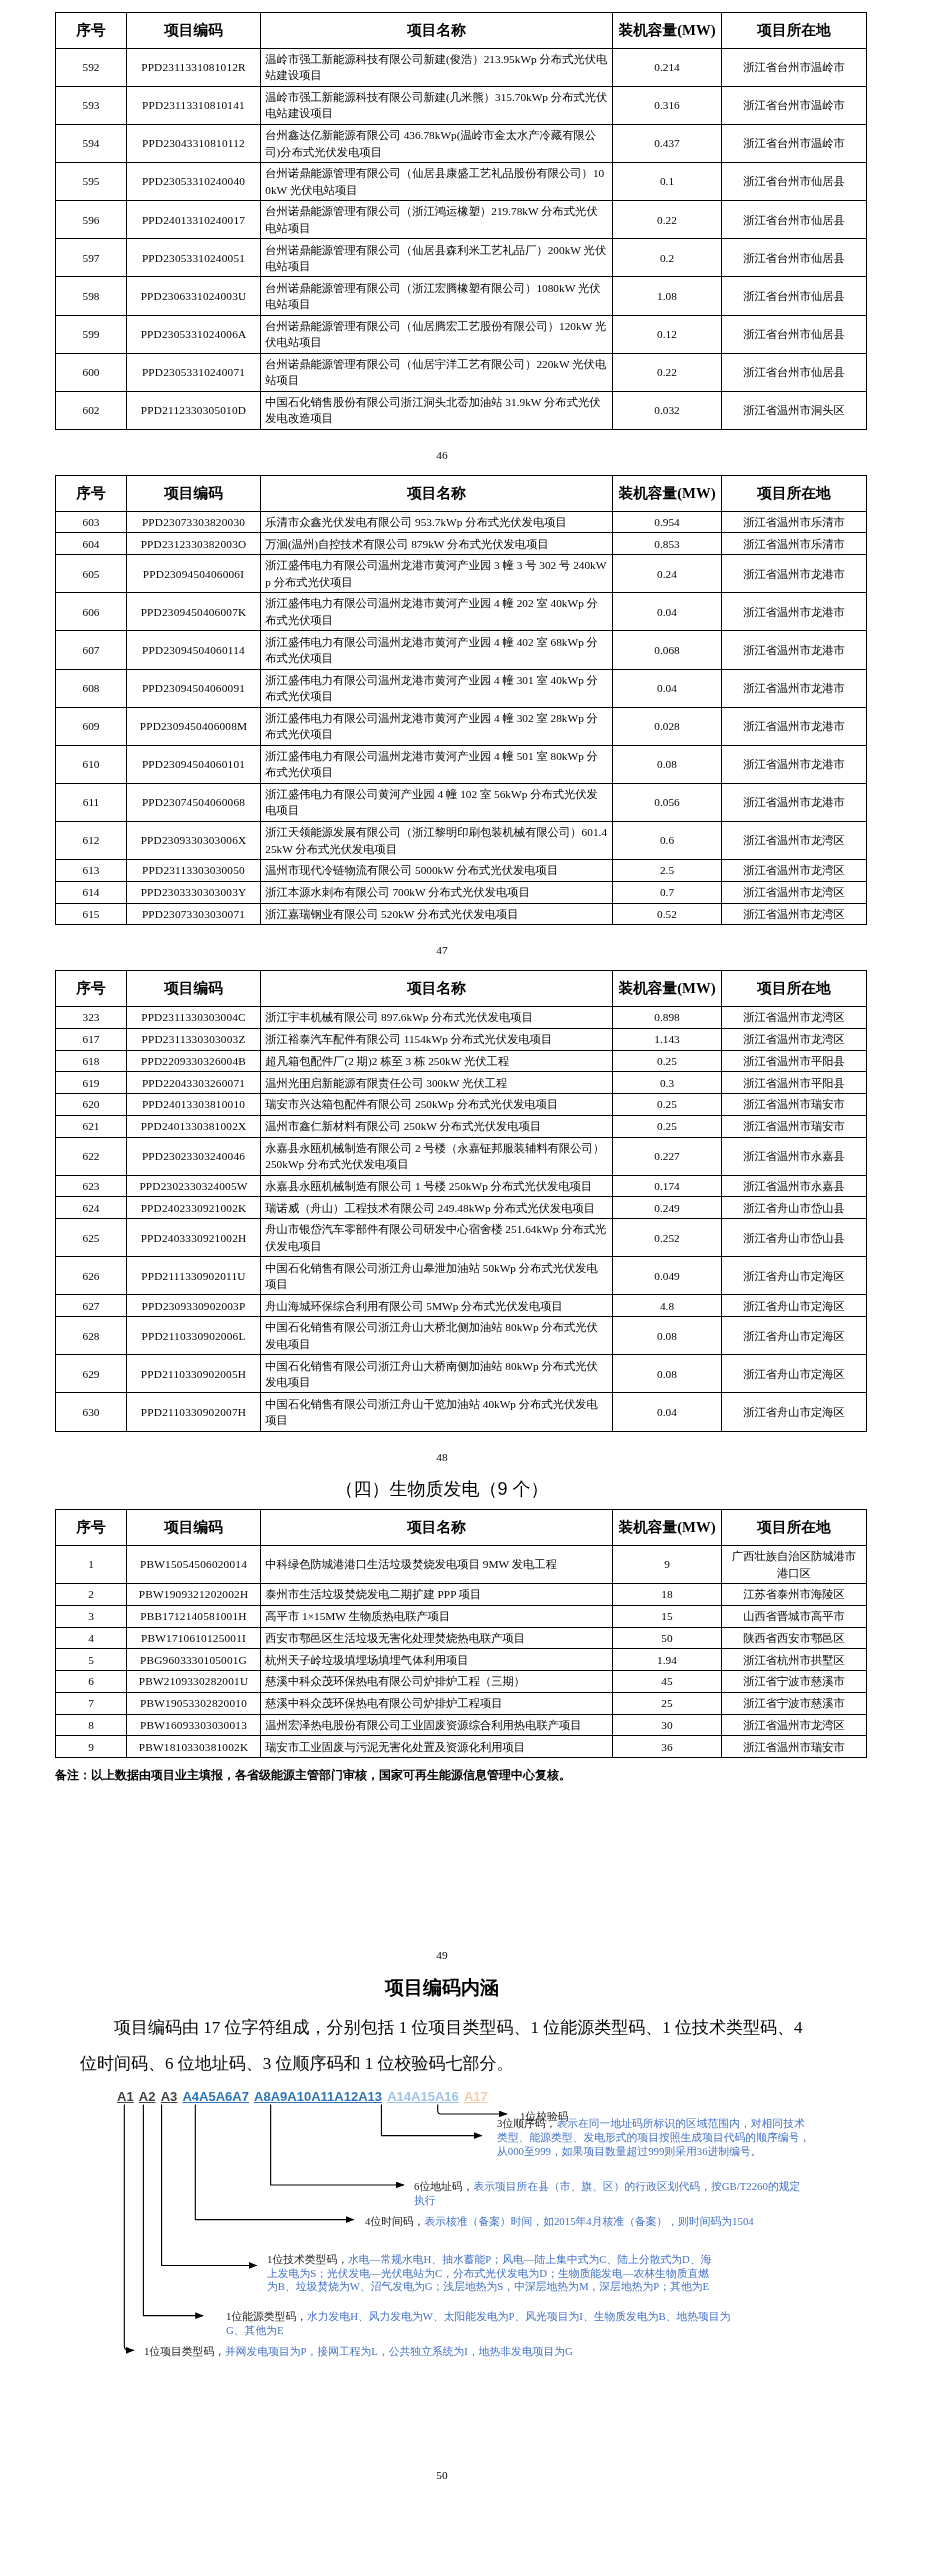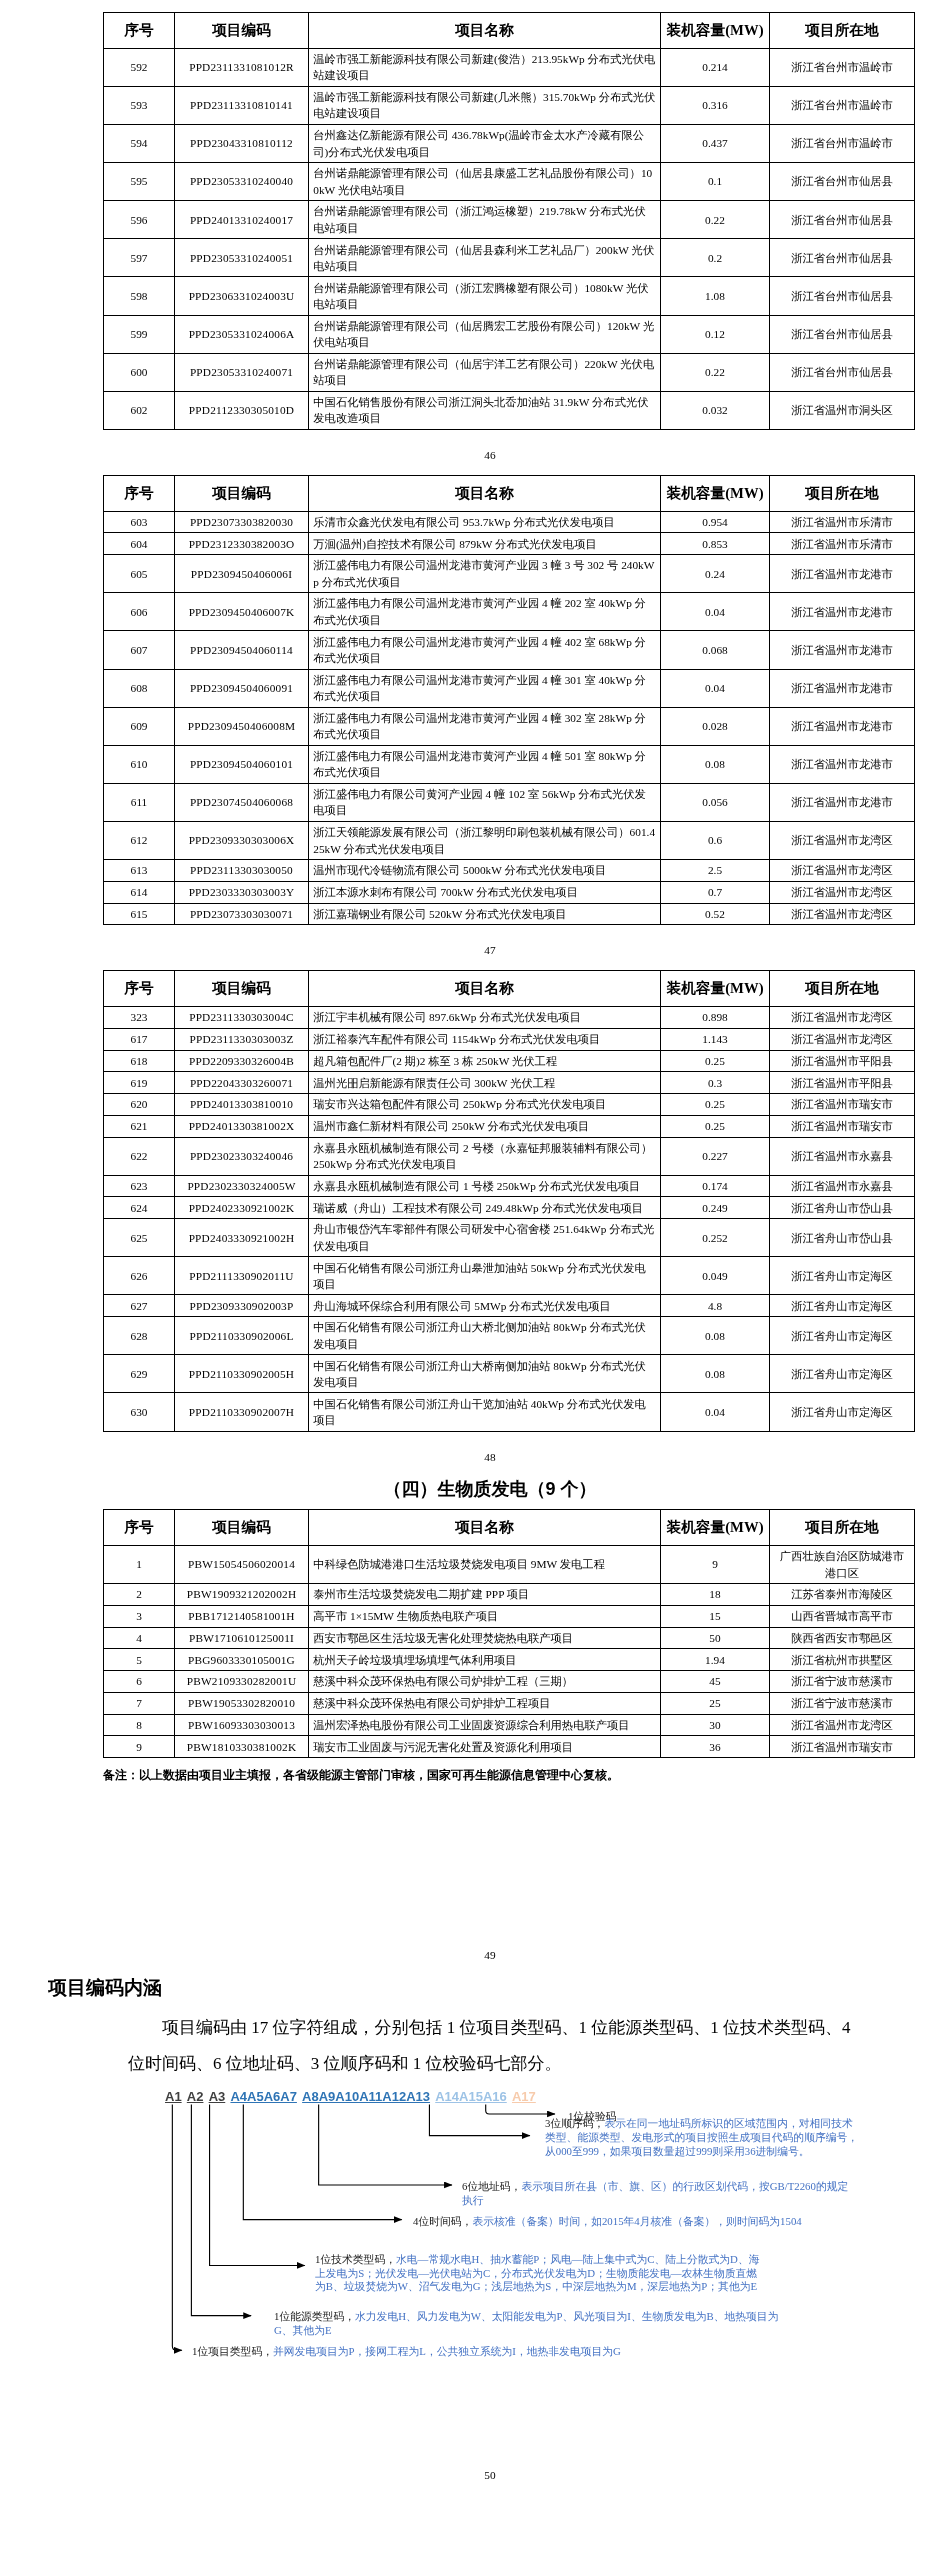--- a/index.html
+++ b/index.html
@@ -1,33 +1,33 @@
 <!DOCTYPE html>
 <html style="font-size:14px"><head>
 <meta charset="utf-8">
 <style>
   html,body{margin:0;padding:0;background:#ffffff;}
   .sheet{position:relative;width:884px;height:2576px;background:#fff;overflow:hidden;
-         font-family:"Liberation Serif","DejaVu Serif",serif;color:#000;margin-left:48px;}
+         font-family:"Liberation Serif","DejaVu Serif",serif;color:#000;}
   .doc-table{border-collapse:collapse;table-layout:fixed;width:811px;margin-left:55px;margin-top:0;}
   .doc-table th{border:1.4px solid #000;font-size:14.7px;font-weight:bold;padding:7.8px 1.7px;line-height:1.3;}
   .doc-table td{border:1.4px solid #000;font-size:11.3px;line-height:1.45;padding:2.2px 4.3px;
                 vertical-align:middle;word-break:break-all;}
   .first-table{margin-top:12px;}
   .col-n{width:71px;} .col-code{width:134px;} .col-name{width:352px;} .col-cap{width:109px;} .col-loc{width:145px;}
   .c-n,.c-code,.c-cap,.c-loc{text-align:center;}
   .c-name{text-align:left;}
   .c-code{font-size:11.7px;letter-spacing:0.2px;}
   .page-num{text-align:center;font-size:11.3px;margin:19px 0 14px 0;}
-  .sec-title{text-align:center;font-size:18px;font-weight:bold;margin:12px 0 8.7px 0;
+  .sec-title{text-align:center;font-size:18px;font-weight:normal;margin:12px 0 8.7px 0;
              font-family:"Liberation Sans","DejaVu Sans",sans-serif;}
   .note{margin:8.7px 52px 0 55px;font-size:12px;font-weight:bold;
         font-family:"Liberation Sans","DejaVu Sans",sans-serif;}
   .pn-49{margin-top:165px;}
-  .code-title{text-align:left;font-size:19px;font-weight:bold;margin:10.4px 0 0 0;
+  .code-title{text-align:center;font-size:19px;font-weight:bold;margin:10.4px 0 0 0;
               font-family:Liberation Serif, serif;}
   .intro{margin:8.7px 80px 0 80px;font-size:17px;line-height:2.15;text-indent:2em;}
   .diagram{position:relative;height:277px;margin-top:5.2px;}
   .diagram svg{position:absolute;left:0;top:0;}
   .codeline{position:absolute;left:117px;top:1.7px;white-space:nowrap;
             font-family:"Liberation Sans","DejaVu Sans",sans-serif;font-size:13px;font-weight:bold;}
   .grp{text-decoration:underline;margin-right:5.2px;}
   .ann{position:absolute;font-size:10.8px;line-height:1.28;}
   .ann-lead{color:#1a1a1a;}
   .a-check{left:520px;top:22px;width:139px;}

